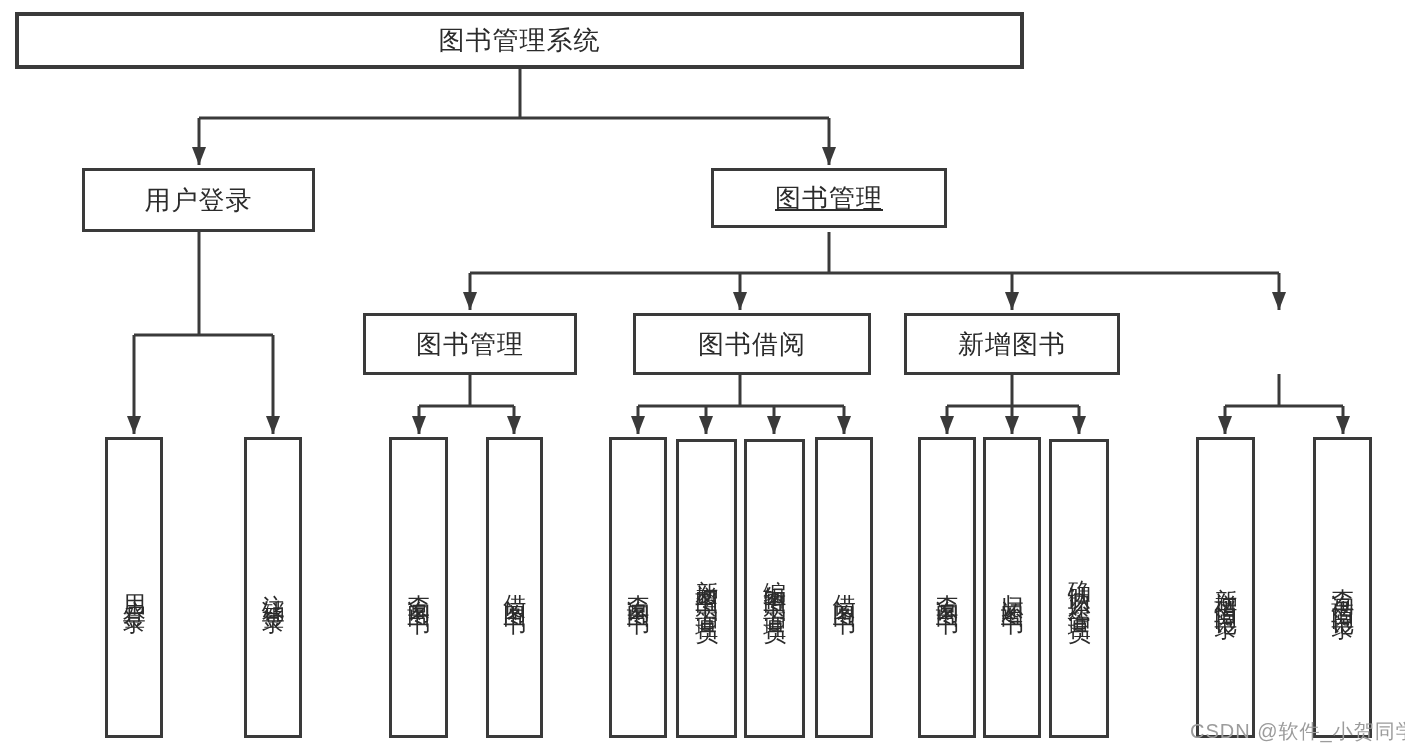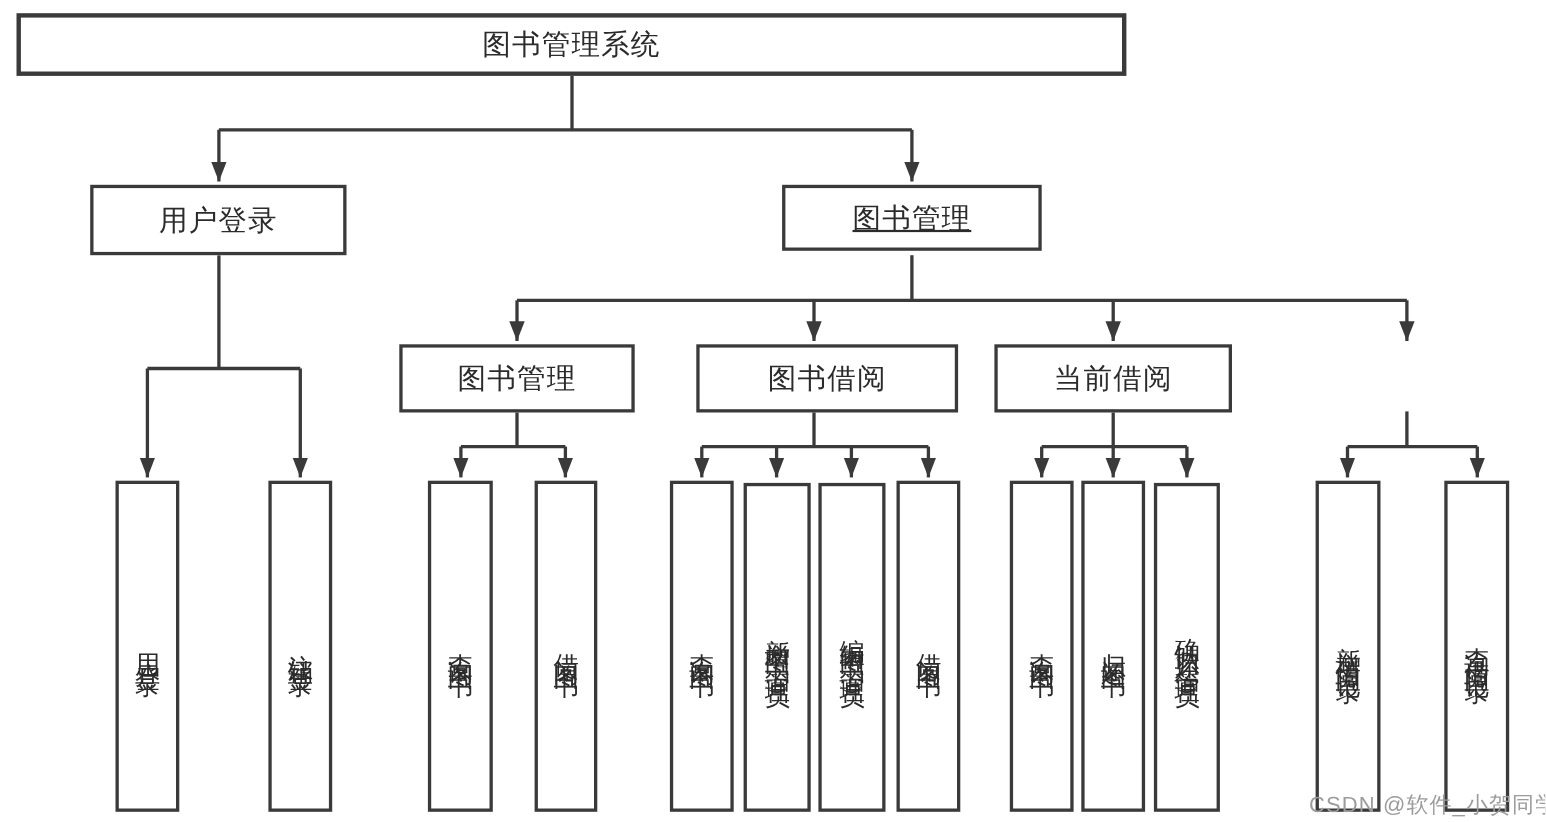--- a/index.html
+++ b/index.html
@@ -113,21 +113,21 @@
     <span>图书管理</span>
   </div>
 
   <div class="node h-node" style="left:363px; top:313px; width:214px; height:62px;">
     <span>图书管理</span>
   </div>
   <div class="node h-node" style="left:633px; top:313px; width:238px; height:62px;">
     <span>图书借阅</span>
   </div>
   <div class="node h-node" style="left:904px; top:313px; width:216px; height:62px;">
-    <span>当前借阅</span>
+    <span>新增图书</span>
   </div>
 
   <div class="node v-node" style="left:105px; top:437px; width:58px; height:301px;">
     <span>用户登录</span>
   </div>
   <div class="node v-node" style="left:244px; top:437px; width:58px; height:301px;">
     <span>注销登录</span>
   </div>
 
   <div class="node v-node" style="left:389px; top:437px; width:59px; height:301px;">

